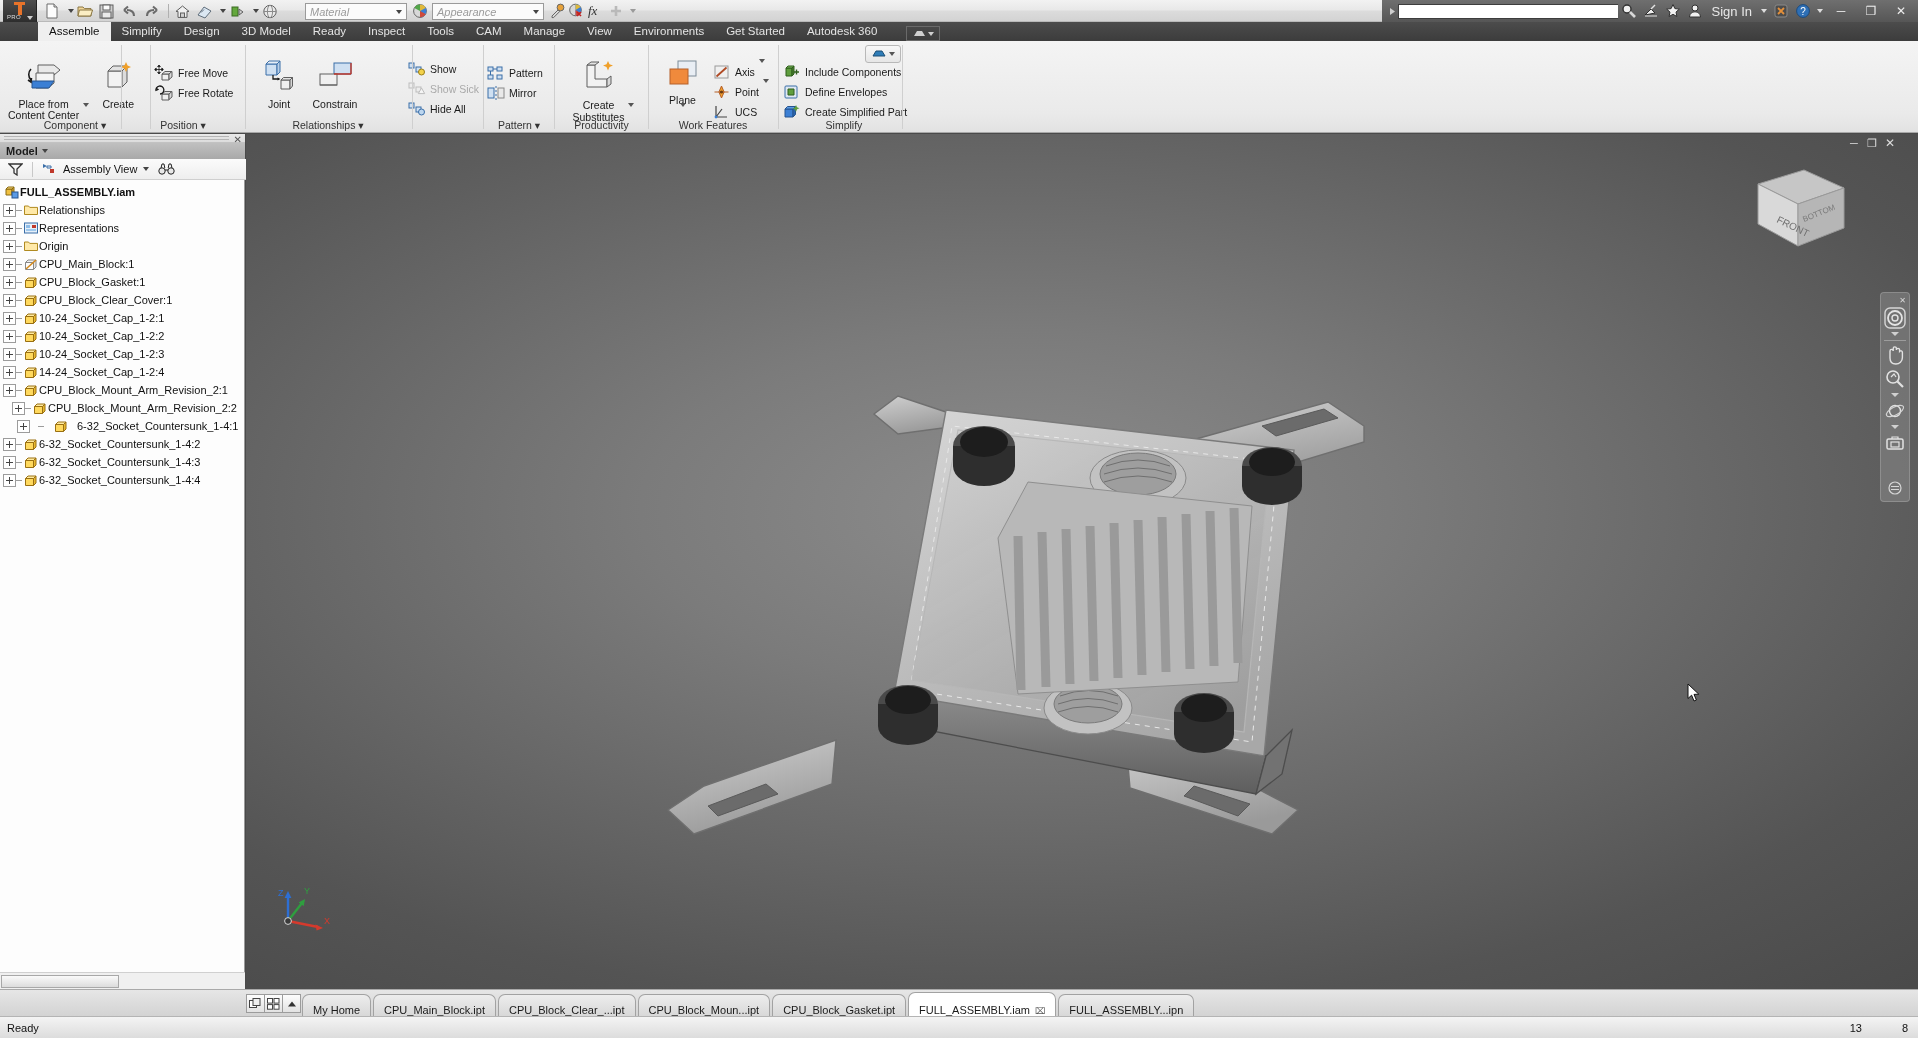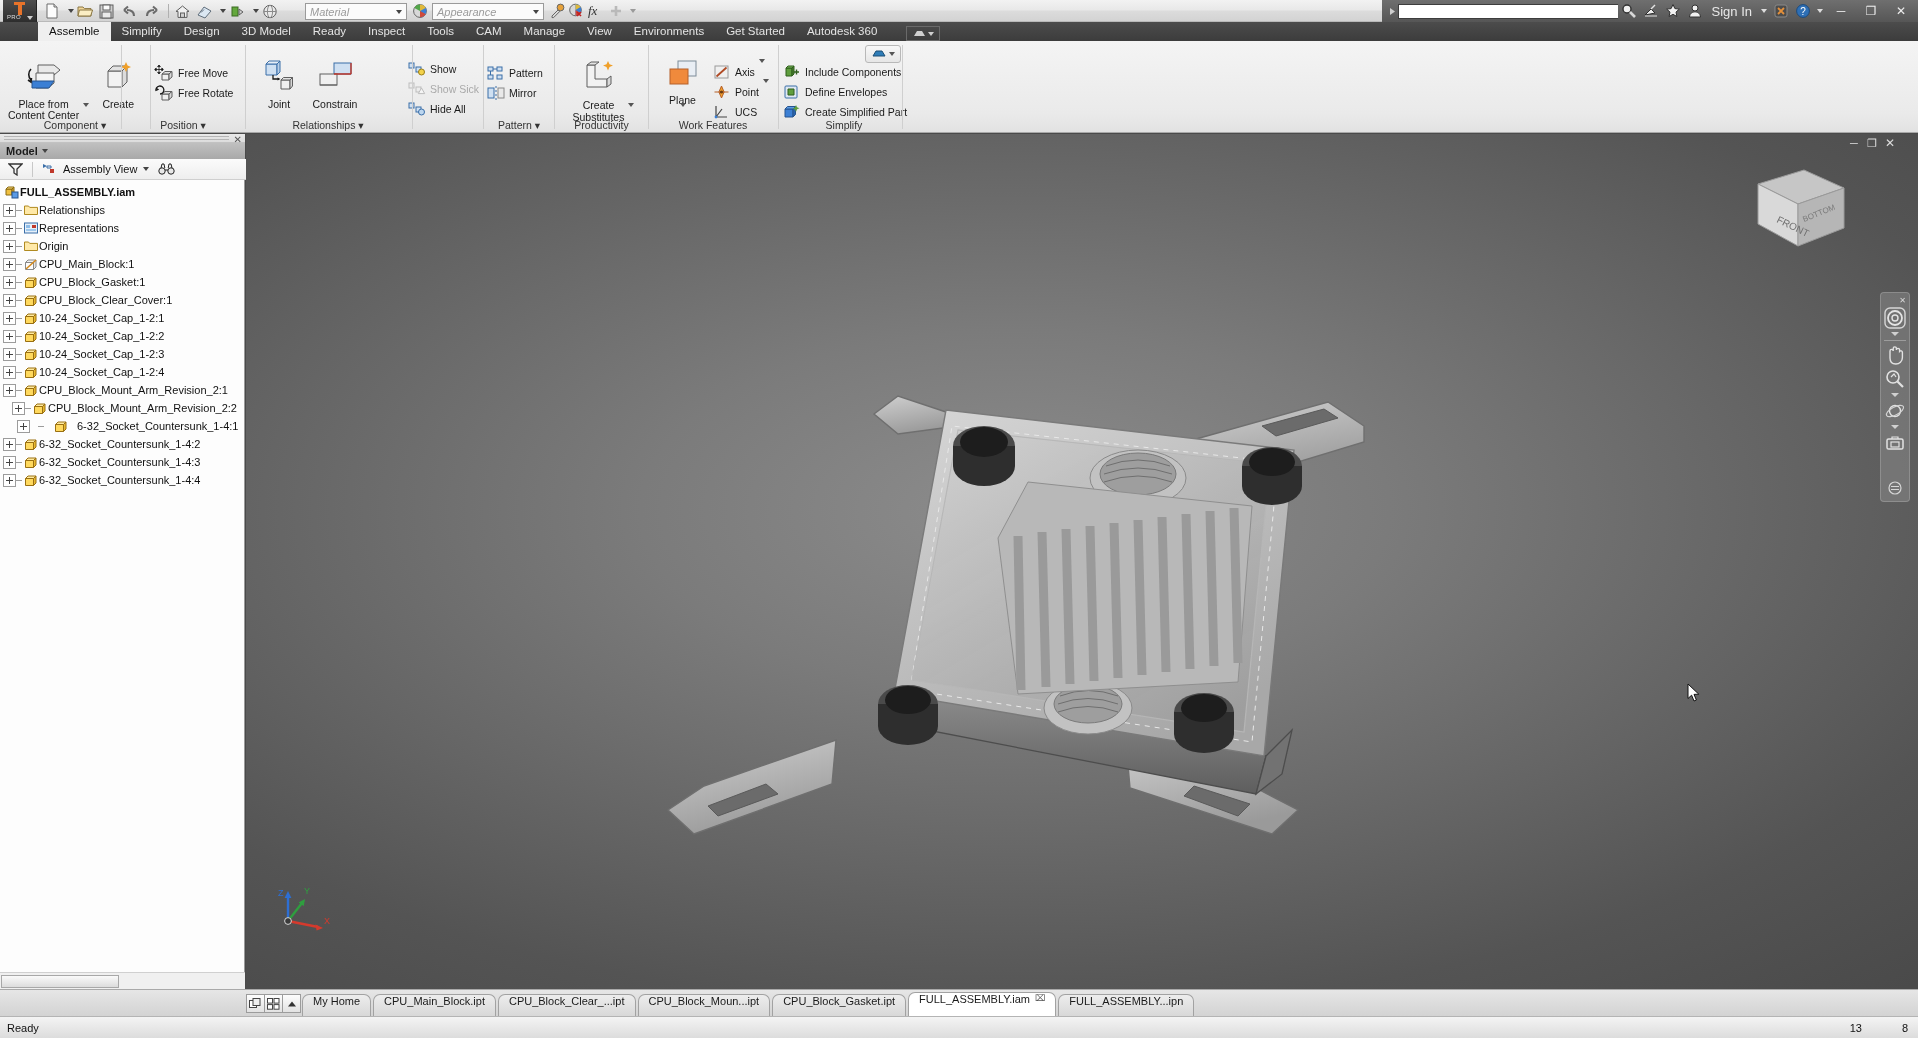--- a/index.html
+++ b/index.html
@@ -141,21 +141,21 @@
 
   #axis-triad{ position:absolute; left:28px; bottom:58px; width:60px; height:54px; }
   #cursor-arrow{ position:absolute; left:1441px; top:549px; width:13px;height:19px; }
 
   
   #doctabs{ position:absolute; left:0; bottom:22px; width:1918px; height:27px;
      background:linear-gradient(to bottom,#e6e6e6,#d3d3d3); border-top:1px solid #a9a9a9;
      display:flex; align-items:flex-end; padding-left:246px; }
   .tabtool{ width:19px;height:19px;margin-bottom:3px; display:flex;align-items:center;justify-content:center;
      border:1px solid #9c9c9c; background:linear-gradient(to bottom,#fdfdfd,#e2e2e2); margin-right:-1px;}
-  .dtab{ height:22px; margin-bottom:0px; padding:0 10px; display:flex;align-items:flex-start; gap:5px;
+  .dtab{ height:22px; margin-bottom:0px; padding:0 10px; display:flex;align-items:flex-end; gap:5px;
      font-size:11px; color:#1a1a1a; white-space:nowrap;
      background:linear-gradient(to bottom,#ededed,#d8d8d8);
      border:1px solid #a2a2a2; border-bottom:none;
      border-radius:7px 7px 0 0; margin-left:2px;}
   .dtab.active{ background:#ffffff; height:24px; font-weight:normal;}
   .dtab .xmark{ font-size:9px; color:#555; }
 
   
   #statusbar{ position:absolute; left:0; bottom:0; width:1918px; height:22px;
      background:linear-gradient(to bottom,#f4f4f4,#dcdcdc); border-top:1px solid #b4b4b4;
@@ -789,21 +789,21 @@
       <div class="tnode" style="padding-left: 3px;">
         <span class="exp plus"></span>
         <span class="dash"></span>
         <span class="ic">
           <svg width="14" height="13" viewBox="0 0 14 13">
             <path d="M1.5 4.5h8v7h-8z" fill="#ffd95e" stroke="#9a7012"></path>
             <path d="M1.5 4.5L4 2h8L9.5 4.5z" fill="#ffeaa0" stroke="#9a7012"></path>
             <path d="M9.5 4.5L12 2v7l-2.5 2.5z" fill="#e8b82e" stroke="#9a7012"></path>
           </svg>
         </span>
-        <span class="tl">10-24_Socket_Cap_1-2:4</span>
+        <span class="tl">14-24_Socket_Cap_1-2:4</span>
       </div>
       <div class="tnode" style="padding-left: 3px;">
         <span class="exp plus"></span>
         <span class="dash"></span>
         <span class="ic">
           <svg width="14" height="13" viewBox="0 0 14 13">
             <path d="M1.5 4.5h8v7h-8z" fill="#ffd95e" stroke="#9a7012"></path>
             <path d="M1.5 4.5L4 2h8L9.5 4.5z" fill="#ffeaa0" stroke="#9a7012"></path>
             <path d="M9.5 4.5L12 2v7l-2.5 2.5z" fill="#e8b82e" stroke="#9a7012"></path>
           </svg>

